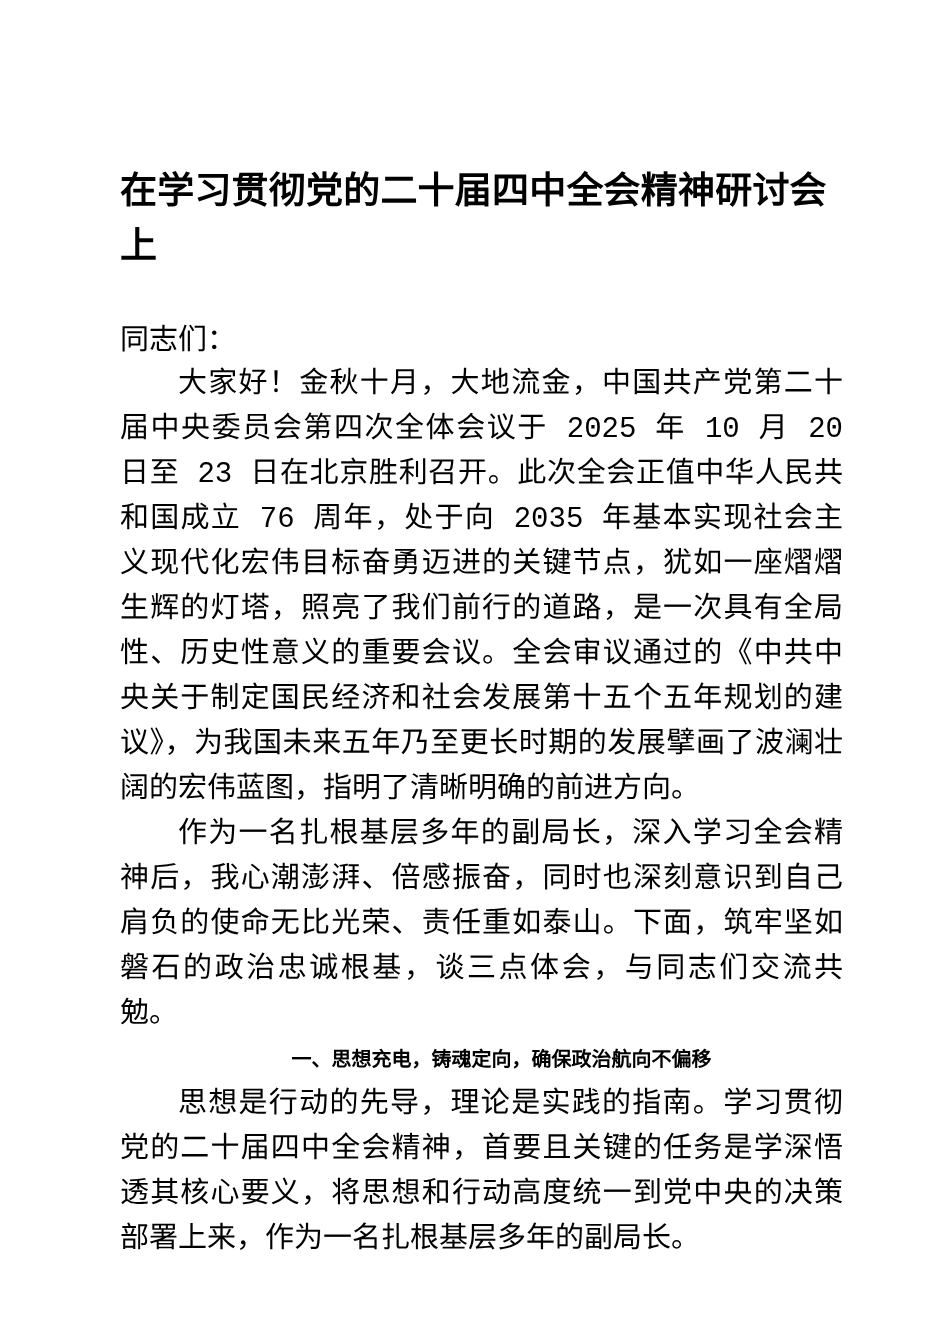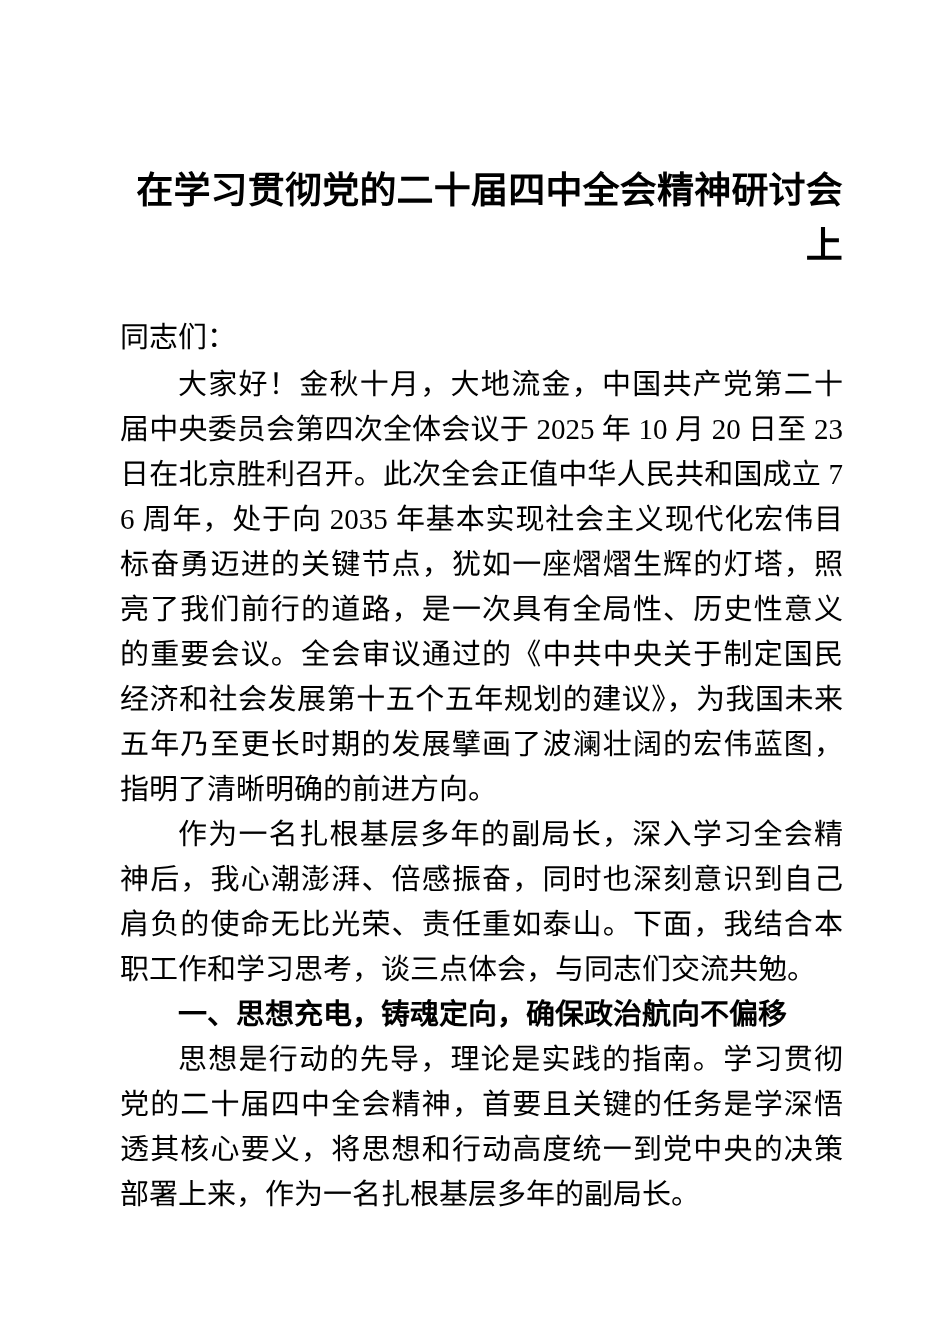--- a/index.html
+++ b/index.html
@@ -26,60 +26,60 @@
     width: 723px;
   }
 
   .doc-title {
     margin: 0;
     padding: 0;
     font-family: "Liberation Serif", "DejaVu Serif", serif;
     font-weight: 700;
     font-size: 37px;
     line-height: 55px;
-    text-align: right;
+    text-align: left;
     color: #000000;
     letter-spacing: 0.2px;
   }
 
   .title-block {
     padding-top: 163px;
   }
 
   .salutation {
     margin: 0;
-    font-family: Liberation Mono, monospace;
+    font-family: Liberation Sans, sans-serif;
     font-size: 29px;
     line-height: 45px;
     color: #000000;
     text-align: justify;
     text-justify: inter-ideograph;
   }
 
   .body-para {
     margin: 0;
-    font-family: Liberation Serif, serif;
+    font-family: Liberation Mono, monospace;
     font-size: 29px;
     line-height: 45px;
     color: #000000;
     text-indent: 2em;
     text-align: justify;
     text-justify: inter-ideograph;
     word-break: break-all;
   }
 
   .section-heading {
     margin: 0;
     font-family: "Liberation Sans", "DejaVu Sans", sans-serif;
     font-weight: 700;
-    font-size: 29px;
+    font-size: 20px;
     line-height: 45px;
     color: #000000;
     text-indent: 2em;
-    text-align: left;
+    text-align: center;
   }
 
   .gap-after-title {
     height: 44px;
   }
 </style>
 </head>
 <body>
 
 <div class="page">
@@ -90,20 +90,20 @@
         <span>在学习贯彻党的二十届四中全会精神研讨会上</span><br>
       </h1>
     </div>
 
     <div class="gap-after-title"></div>
 
     <p class="salutation">同志们：</p>
 
     <p class="body-para">大家好！金秋十月，大地流金，中国共产党第二十届中央委员会第四次全体会议于 2025 年 10 月 20 日至 23 日在北京胜利召开。此次全会正值中华人民共和国成立 76 周年，处于向 2035 年基本实现社会主义现代化宏伟目标奋勇迈进的关键节点，犹如一座熠熠生辉的灯塔，照亮了我们前行的道路，是一次具有全局性、历史性意义的重要会议。全会审议通过的《中共中央关于制定国民经济和社会发展第十五个五年规划的建议》，为我国未来五年乃至更长时期的发展擘画了波澜壮阔的宏伟蓝图，指明了清晰明确的前进方向。</p>
 
-    <p class="body-para">作为一名扎根基层多年的副局长，深入学习全会精神后，我心潮澎湃、倍感振奋，同时也深刻意识到自己肩负的使命无比光荣、责任重如泰山。下面，我结合本职工作和学习思考，谈三点体会，与同志们交流共勉。</p>
+    <p class="body-para">作为一名扎根基层多年的副局长，深入学习全会精神后，我心潮澎湃、倍感振奋，同时也深刻意识到自己肩负的使命无比光荣、责任重如泰山。下面，筑牢坚如磐石的政治忠诚根基，谈三点体会，与同志们交流共勉。</p>
 
     <h2 class="section-heading">一、思想充电，铸魂定向，确保政治航向不偏移</h2>
 
     <p class="body-para">思想是行动的先导，理论是实践的指南。学习贯彻党的二十届四中全会精神，首要且关键的任务是学深悟透其核心要义，将思想和行动高度统一到党中央的决策部署上来，作为一名扎根基层多年的副局长。</p>
 
   </div>
 </div>
 
 </body></html>

